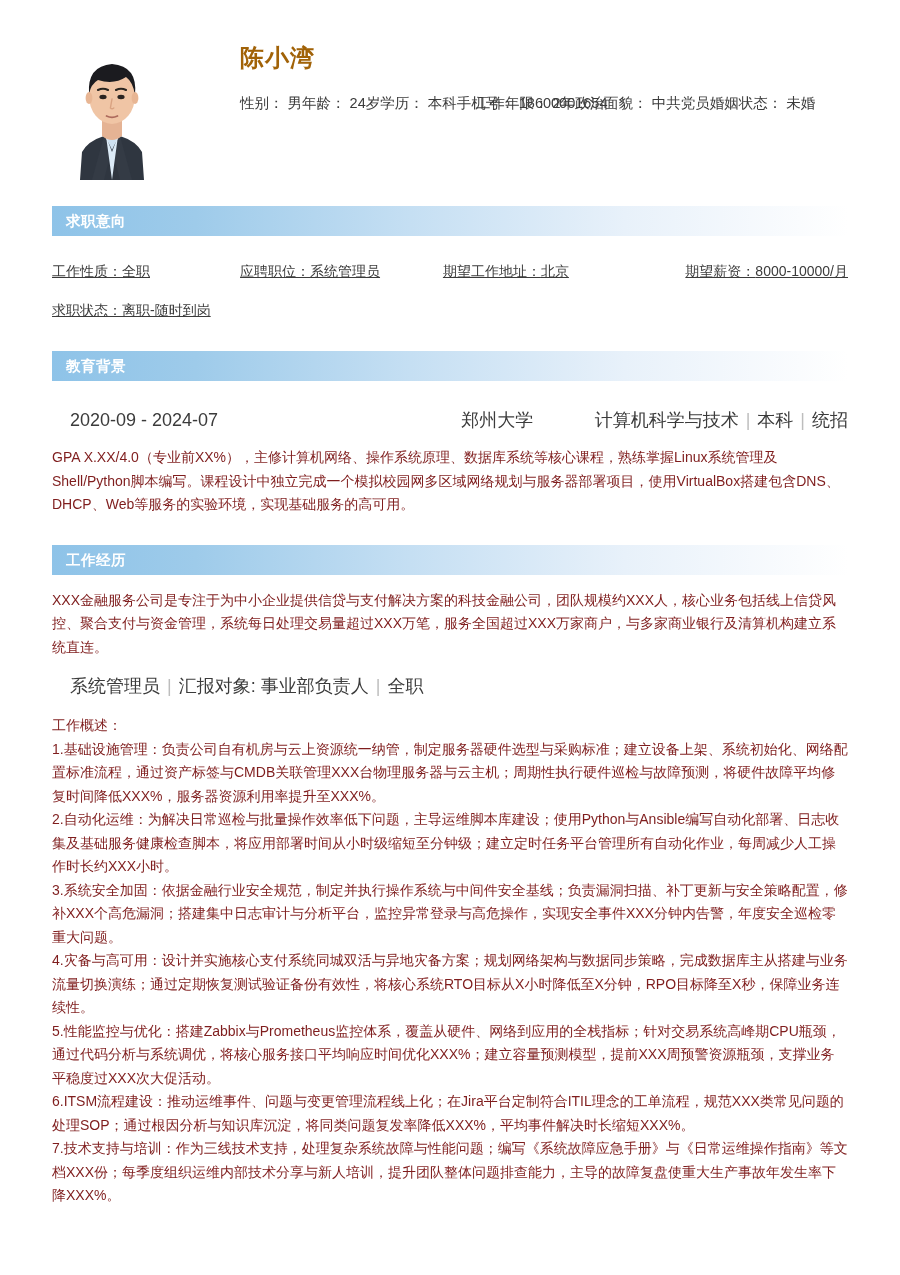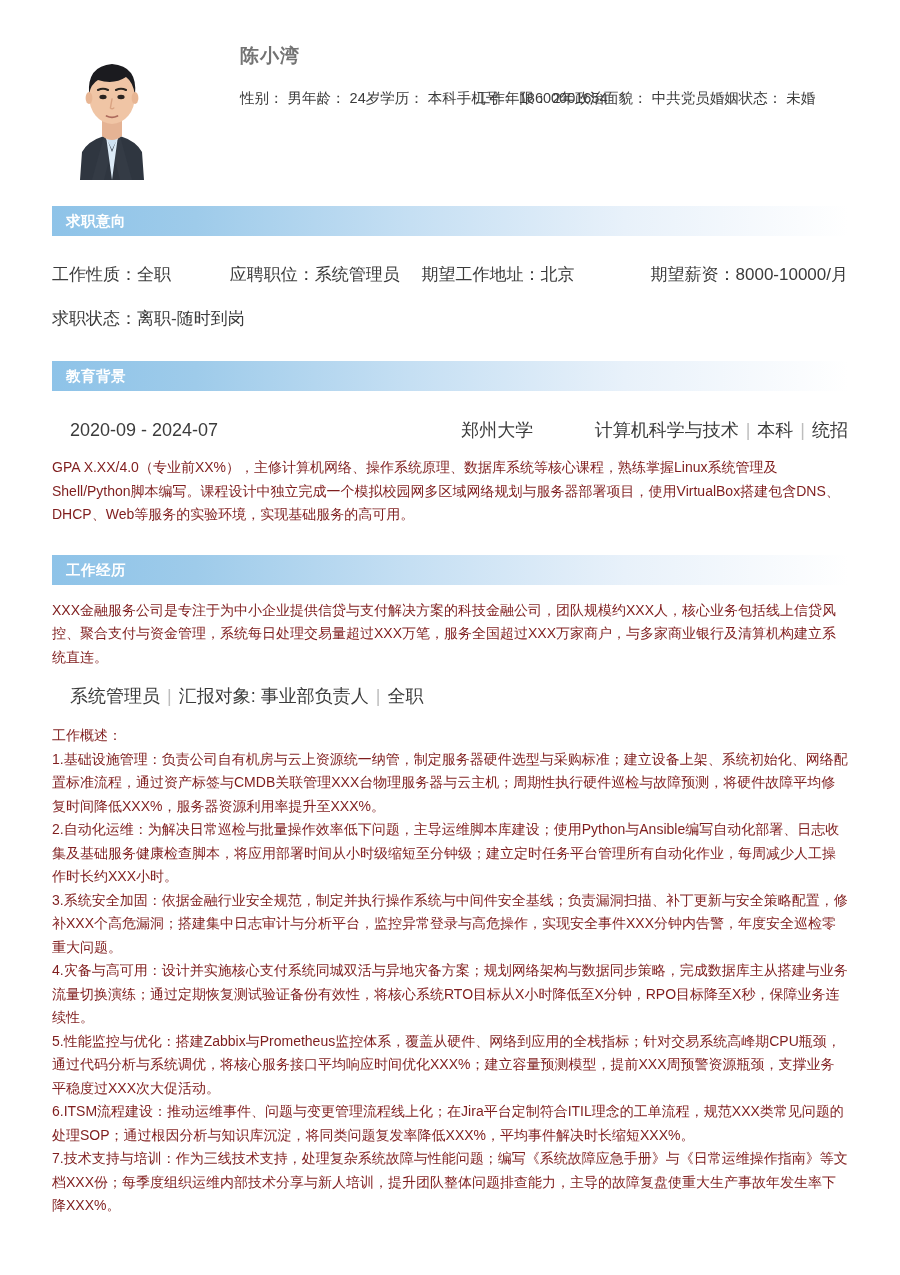--- a/index.html
+++ b/index.html
@@ -38,23 +38,23 @@
     position: relative;
   }
   .photo-svg { display: block; width: 120px; height: 140px; }
 
   .header-right {
     flex: 1;
     padding-left: 68px;
     box-sizing: border-box;
   }
   .name {
-    font-size: 19px;
+    font-size: 24px;
     font-weight: bold;
-    color: #737373;
+    color: #a16207;
     line-height: 1;
     margin: 6px 0 20px 0;
     letter-spacing: 1px;
   }
   .info-grid {
     display: flex;
   }
   .info-col {
     display: flex;
     flex-direction: row;
@@ -100,23 +100,24 @@
     white-space: nowrap;
     margin-left: 18px;
   }
   .meta-row .m-left { width: 330px; }
   .meta-row .m-mid { flex: 1; text-align: center; }
   .meta-row .m-right { text-align: right; }
   .sep { color: #bdbdbd; padding: 0 7px; }
 
   .intent-line {
     display: flex;
-    font-size: 17px;
+    font-size: 14px;
     color: #3b3b3b;
     white-space: nowrap;
+    text-decoration: underline;
   }
   .intent-cell-1 { width: 190px; }
   .intent-cell-2 { width: 205px; }
   .intent-cell-3 { width: 245px; }
   .intent-cell-4 { flex: 1; text-align: right; }
 </style>
 </head>
 <body>
 
 <div class="page">

